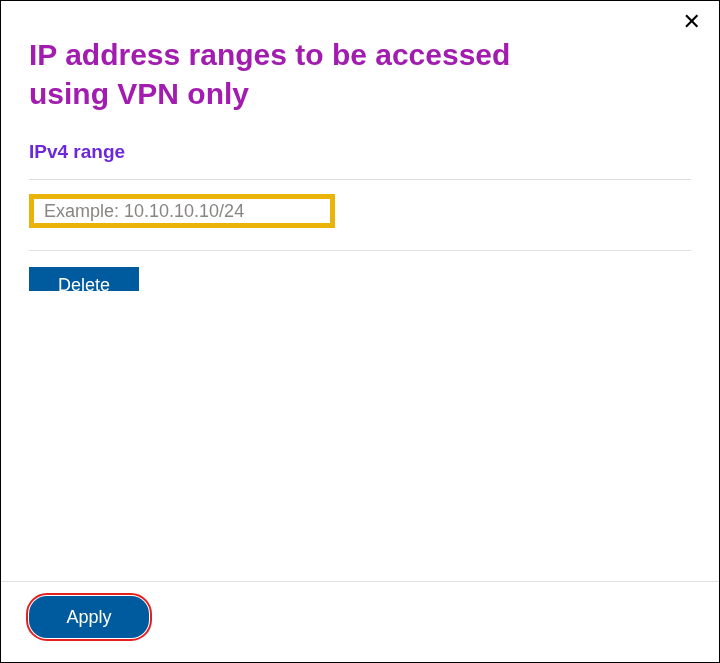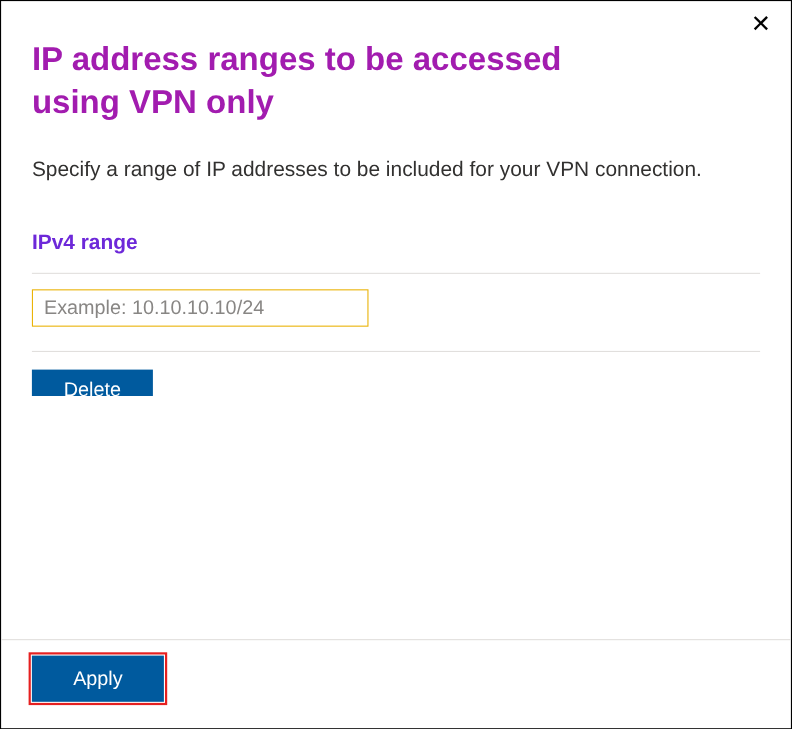--- a/index.html
+++ b/index.html
@@ -61,21 +61,21 @@
     .row:last-of-type {
       border-bottom: 1px solid #e1dfdd;
     }
     .row-add {
       padding-top: 14px;
       padding-bottom: 22px;
     }
     .text-input {
       width: 306px;
       height: 34px;
-      border: 1px solid #eab308;
+      border: 5px solid #eab308;
       font-size: 18px;
       padding: 4px 10px;
       color: #605e5c;
       font-family: inherit;
     }
     .text-input::placeholder {
       color: #888684;
     }
     .btn {
       background: #005a9e;
@@ -105,32 +105,32 @@
       right: 0;
       bottom: 0;
       border-top: 1px solid #e1dfdd;
       padding: 14px 28px 24px 28px;
     }
     .btn-apply {
       width: 120px;
       height: 42px;
       outline: 2px solid #e62020;
       outline-offset: 1px;
+      border-radius: 18px;
     }
   </style>
 </head>
 <body>
 
 <div class="dialog">
 
   <span class="close-icon">✕</span>
 
   <h1 class="title">IP address ranges to be accessed using VPN only</h1>
 
-  <p class="description">Specify a range of IP addresses to be included for your VPN connection.</p>
 
   <div class="section-label">IPv4 range</div>
 
   <div class="row row-add">
     <input type="text" class="text-input" placeholder="Example: 10.10.10.10/24" style="">
   </div>
 
   <div class="row">
     <button class="btn btn-delete">Delete</button>
   </div>

